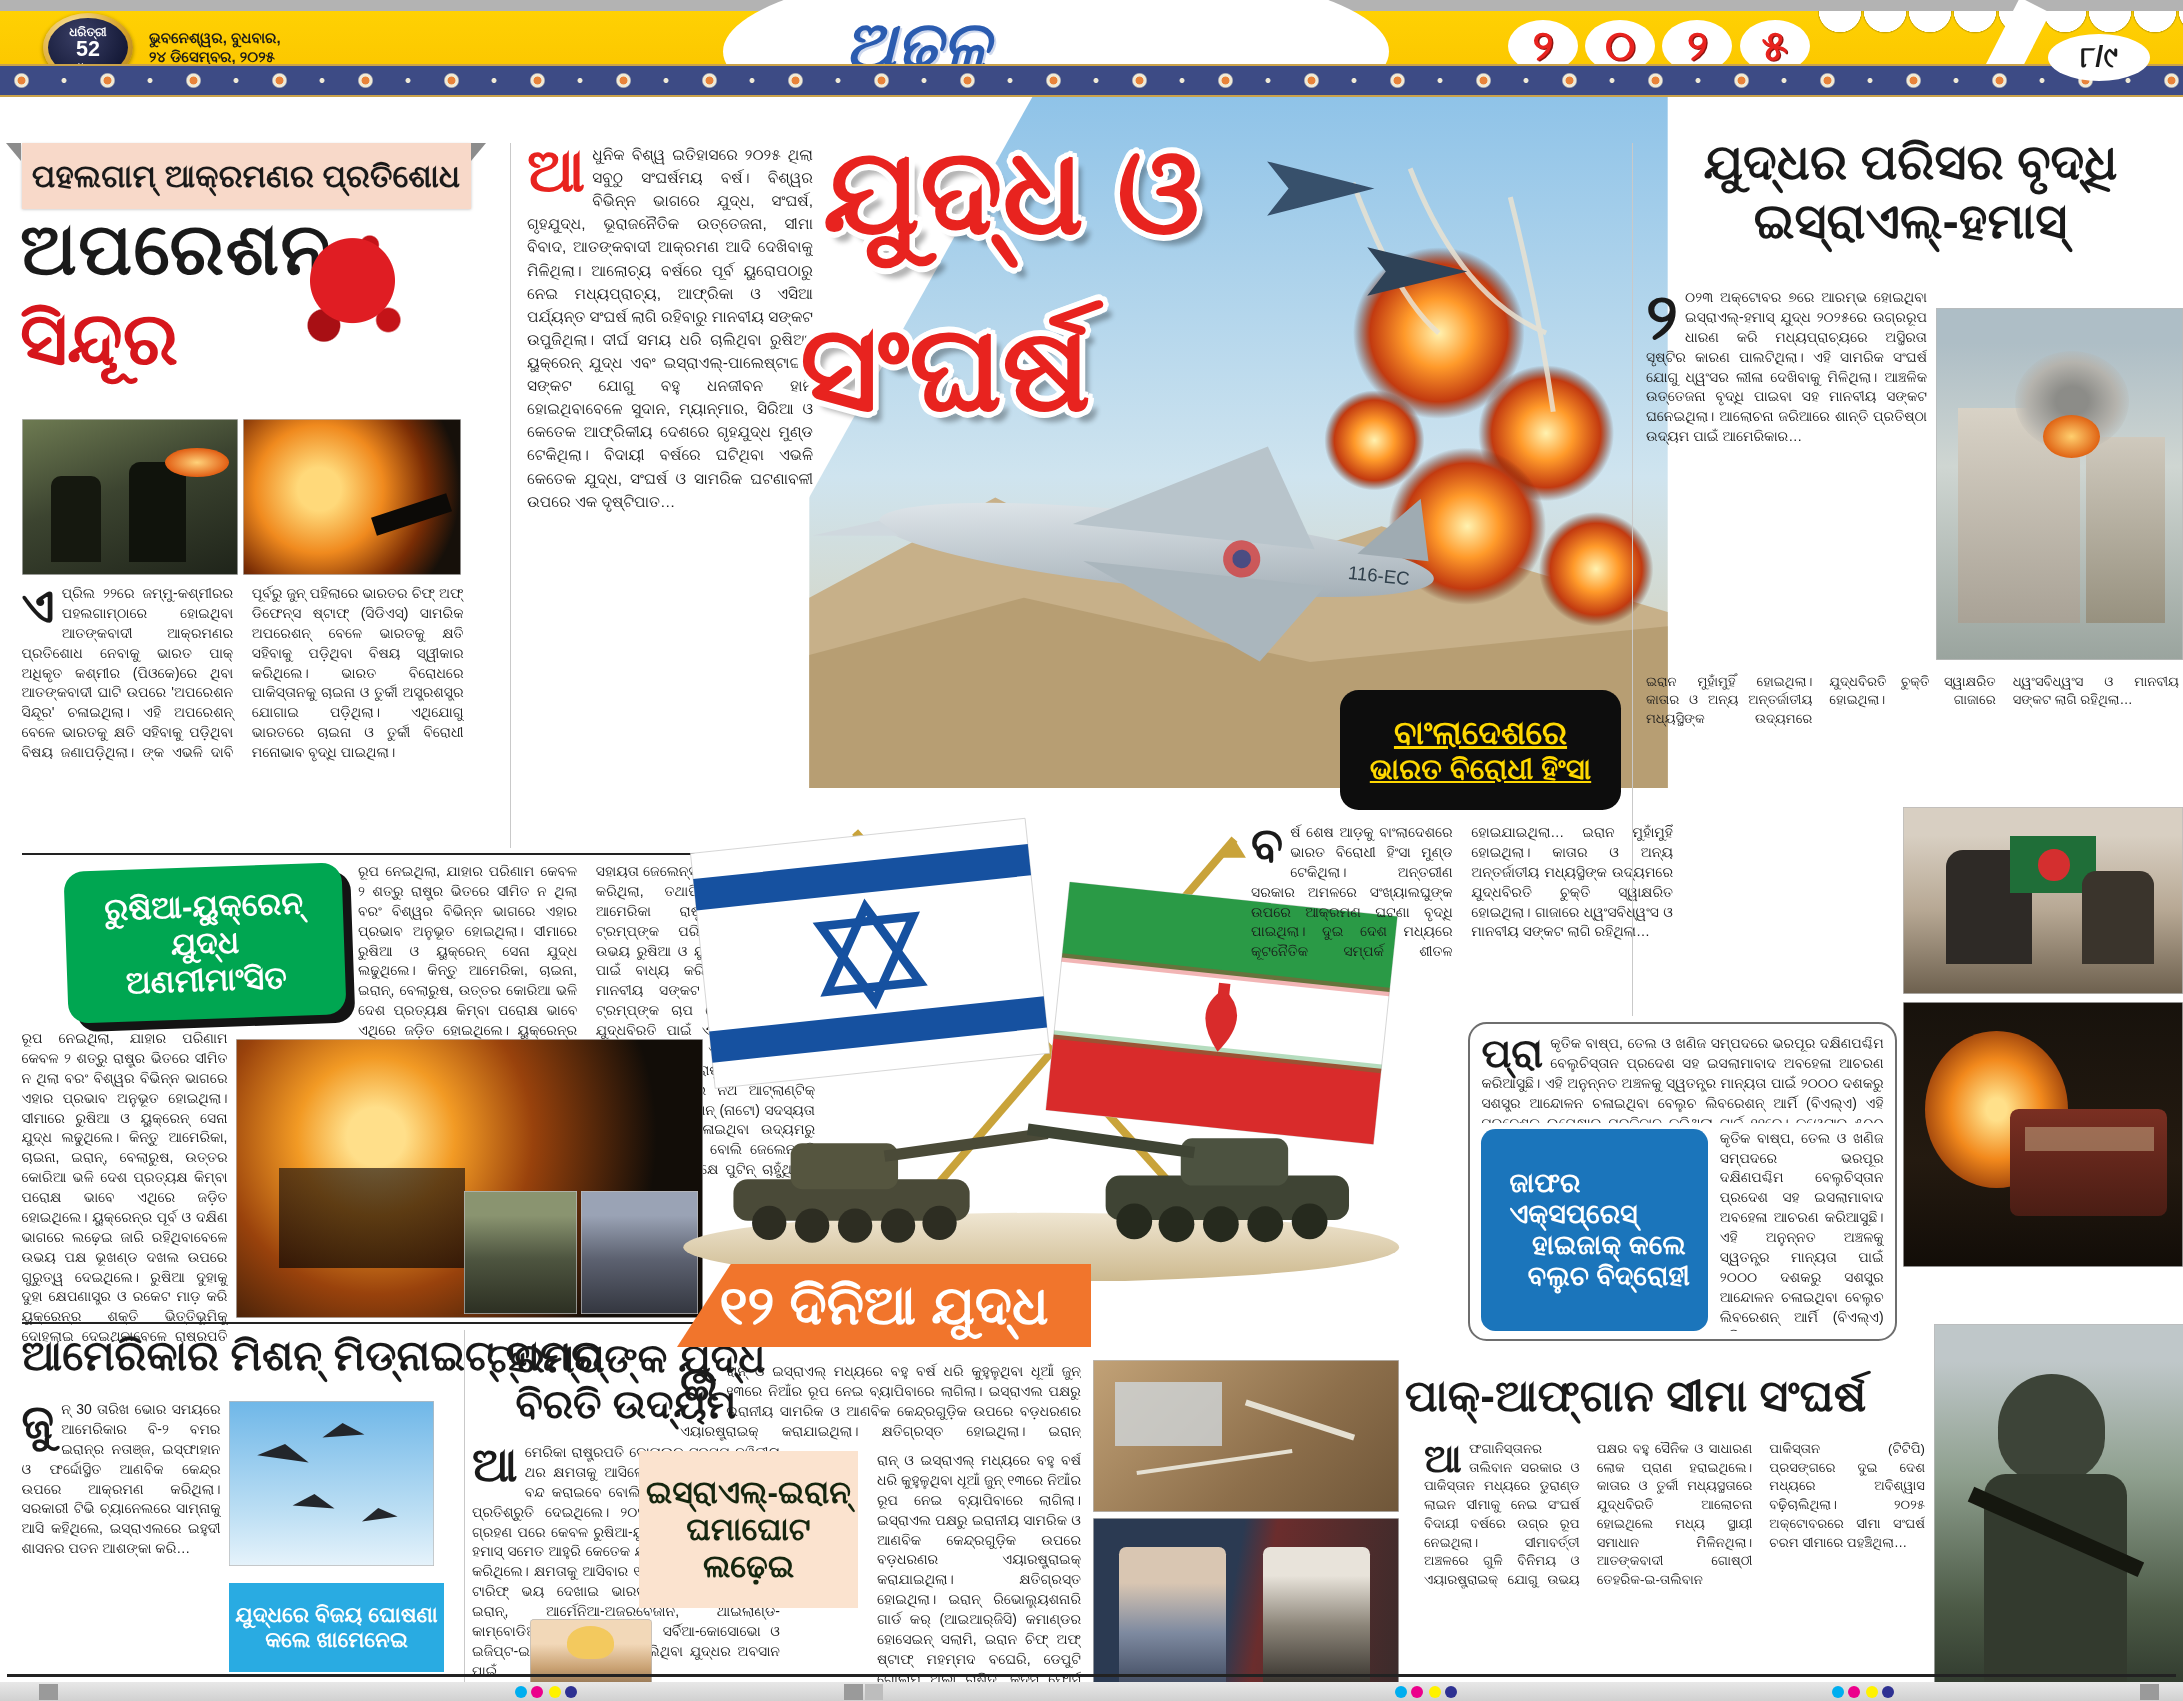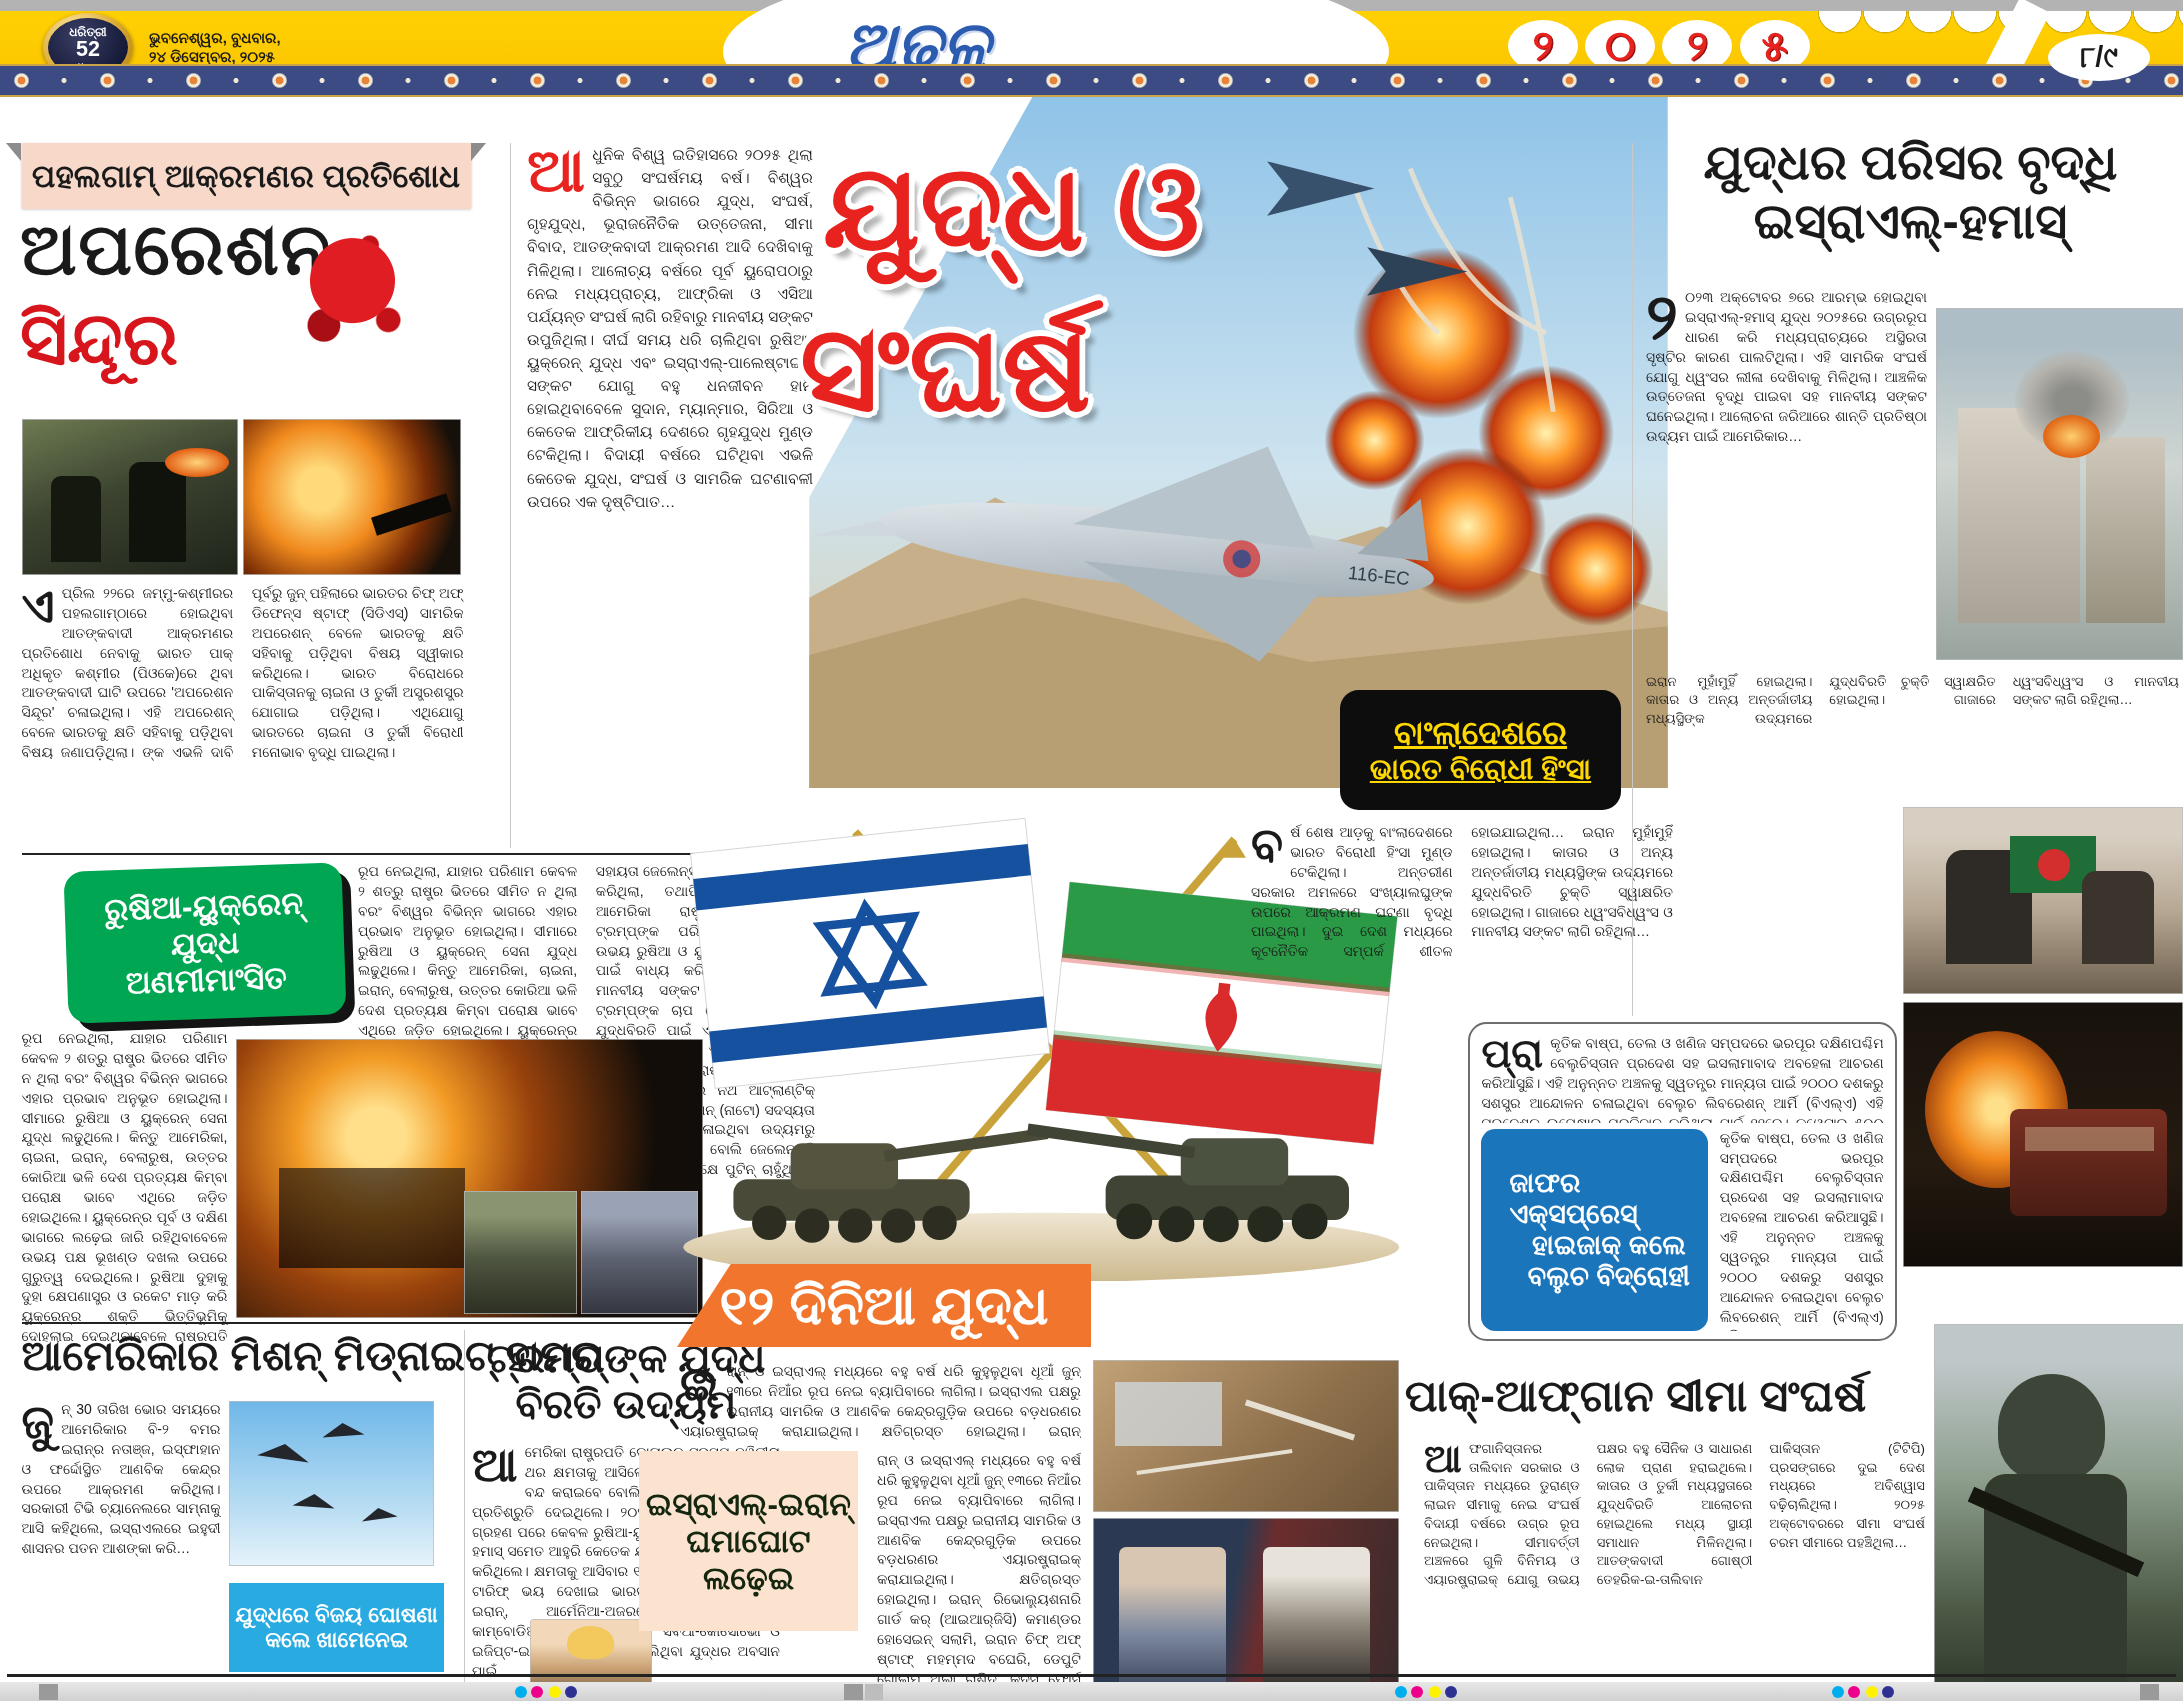--- a/index.html
+++ b/index.html
@@ -242,21 +242,21 @@
         <path d="M300,96 L560,-40 L640,96 Z" fill="#b8c4cb"></path>
         <path d="M320,146 L580,260 L660,146 Z" fill="#aab6bd"></path>
         <path d="M700,96 L780,10 L800,96 Z" fill="#9fabb2"></path>
         <circle cx="540" cy="120" r="26" fill="#d23434" opacity=".75"></circle>
         <circle cx="540" cy="120" r="13" fill="#2b4a8c" opacity=".8"></circle>
         <text x="690" y="132" font-size="26" fill="#30404c" font-family="Liberation Sans,sans-serif">116-EC</text>
       </g>
     </svg>
   </div>
 
-  <div class="abs display-red" style="left:823px;top:147px;font-size:120px;line-height:1;z-index:2;">ଯୁଦ୍ଧ ଓ</div>
+  <div class="abs display-red" style="left:823px;top:131px;font-size:120px;line-height:1;z-index:2;">ଯୁଦ୍ଧ ଓ</div>
   <div class="abs display-red" style="left:800px;top:308px;font-size:120px;line-height:1;z-index:2;">ସଂଘର୍ଷ</div>
 
   <div class="abs" style="left:669px;top:789px;width:748px;height:494px;">
     <svg width="748" height="494" viewBox="0 0 1045 690">
       <defs>
         <linearGradient id="ground" x1="0" y1="0" x2="0" y2="1">
             <stop offset="0" stop-color="#efe6d2"></stop>
             <stop offset="1" stop-color="#cdb98e"></stop>
           </linearGradient>
       </defs>
@@ -339,21 +339,21 @@
     </div>
   </div>
 
   <div class="abs orangebanner" style="left:677px;top:1264px;width:414px;height:83px;">
     <span style="font-size:54px;">୧୨ ଦିନିଆ ଯୁଦ୍ଧ</span>
   </div>
   <div class="abs jt ovf body-txt" style="left:680px;top:1362px;width:401px;height:80px;">
     <span class="dropcap">ଇ</span>
     <span>ରାନ୍ ଓ ଇସ୍ରାଏଲ୍ ମଧ୍ୟରେ ବହୁ ବର୍ଷ ଧରି କୁହୁଳୁଥିବା ଧୂଆଁ ଜୁନ୍ ୧୩ରେ ନିଆଁର ରୂପ ନେଇ ବ୍ୟାପିବାରେ ଲାଗିଲା। ଇସ୍ରାଏଲ ପକ୍ଷରୁ ଇରାନୀୟ ସାମରିକ ଓ ଆଣବିକ କେନ୍ଦ୍ରଗୁଡ଼ିକ ଉପରେ ବଡ଼ଧରଣର ଏୟାରଷ୍ଟ୍ରାଇକ୍ କରାଯାଇଥିଲା। କ୍ଷତିଗ୍ରସ୍ତ ହୋଇଥିଲା। ଇରାନ୍ ରିଭୋଲ୍ୟୁଶନାରି ଗାର୍ଡ କର୍ (ଆଇଆର୍‌ଜିସି) କମାଣ୍ଡର ହୋସେଇନ୍ ସଲାମି, ଇରାନ ଚିଫ୍ ଅଫ୍ ଷ୍ଟାଫ୍ ମହମ୍ମଦ ବଘେରି, ଡେପୁଟି ଗୋଲାମ ଅଲୀ ରାଶିଦ, କୁଦ୍ସ ଫୋର୍ସ ନେତା ଇସ୍ମାଇଲ କାନି ଓ ୬ ଜଣ ବରିଷ୍ଠ ପରମାଣୁ ବୈଜ୍ଞାନିକ ପ୍ରାଣ ହରାଇଛନ୍ତି। ଯୁଦ୍ଧବିମାନ ଓ ଡ୍ରୋନ୍ ଷ୍ଟ୍ରାଇକ୍‌ରେ ଇରାନ୍‌ର ୭୮ ନିହତ ହୋଇଥିବାବେଳେ ୩୨୦ରୁ ଅଧିକ ଆହତ ହୋଇଥିଲେ। ଏହାର ଦିନକ ପରେ ଇରାନ ଇସ୍ରାଏଲକୁ ଜବାବ ଦେବାକୁ ଯାଇ 'ଅପରେଶନ୍ ଟ୍ରୁ ପ୍ରମିଜ୍ ୩' ଜରିଆରେ ବହୁ ବାଲିଷ୍ଟିକ୍ ମିଶାଇଲ୍ ଓ ଡ୍ରୋନ୍ ଛାଡ଼ିଥିଲା…</span>
   </div>
-  <div class="abs peachbox" style="left:639px;top:1451px;width:219px;height:180px;text-align:center;">
+  <div class="abs peachbox" style="left:639px;top:1451px;width:219px;height:157px;text-align:center;">
     <span style="font-size:31.5px;">ଇସ୍ରାଏଲ୍-ଇରାନ୍</span>
     <span style="font-size:31.5px;">ଘମାଘୋଟ</span>
     <span style="font-size:31.5px;">ଲଢ଼େଇ</span>
   </div>
   <div class="abs jt ovf body-txt" style="left:877px;top:1451px;width:204px;height:250px;">
     <span>ରାନ୍ ଓ ଇସ୍ରାଏଲ୍ ମଧ୍ୟରେ ବହୁ ବର୍ଷ ଧରି କୁହୁଳୁଥିବା ଧୂଆଁ ଜୁନ୍ ୧୩ରେ ନିଆଁର ରୂପ ନେଇ ବ୍ୟାପିବାରେ ଲାଗିଲା। ଇସ୍ରାଏଲ ପକ୍ଷରୁ ଇରାନୀୟ ସାମରିକ ଓ ଆଣବିକ କେନ୍ଦ୍ରଗୁଡ଼ିକ ଉପରେ ବଡ଼ଧରଣର ଏୟାରଷ୍ଟ୍ରାଇକ୍ କରାଯାଇଥିଲା। କ୍ଷତିଗ୍ରସ୍ତ ହୋଇଥିଲା। ଇରାନ୍ ରିଭୋଲ୍ୟୁଶନାରି ଗାର୍ଡ କର୍ (ଆଇଆର୍‌ଜିସି) କମାଣ୍ଡର ହୋସେଇନ୍ ସଲାମି, ଇରାନ ଚିଫ୍ ଅଫ୍ ଷ୍ଟାଫ୍ ମହମ୍ମଦ ବଘେରି, ଡେପୁଟି ଗୋଲାମ ଅଲୀ ରାଶିଦ, କୁଦ୍ସ ଫୋର୍ସ ନେତା ଇସ୍ମାଇଲ କାନି ଓ ୬ ଜଣ ବରିଷ୍ଠ ପରମାଣୁ ବୈଜ୍ଞାନିକ ପ୍ରାଣ ହରାଇଛନ୍ତି। ଯୁଦ୍ଧବିମାନ ଓ ଡ୍ରୋନ୍ ଷ୍ଟ୍ରାଇକ୍‌ରେ ଇରାନ୍‌ର ୭୮ ନିହତ ହୋଇଥିବାବେଳେ ୩୨୦ରୁ ଅଧିକ ଆହତ ହୋଇଥିଲେ। ଏହାର ଦିନକ ପରେ ଇରାନ ଇସ୍ରାଏଲକୁ ଜବାବ ଦେବାକୁ ଯାଇ 'ଅପରେଶନ୍ ଟ୍ରୁ ପ୍ରମିଜ୍ ୩' ଜରିଆରେ ବହୁ ବାଲିଷ୍ଟିକ୍ ମିଶାଇଲ୍ ଓ ଡ୍ରୋନ୍ ଛାଡ଼ିଥିଲା…</span>
   </div>
 
   <div class="abs photo" style="left:1093px;top:1360px;width:306px;height:152px;
        background:linear-gradient(135deg,#c2a277,#8d6f4b 60%,#6f5639);">

